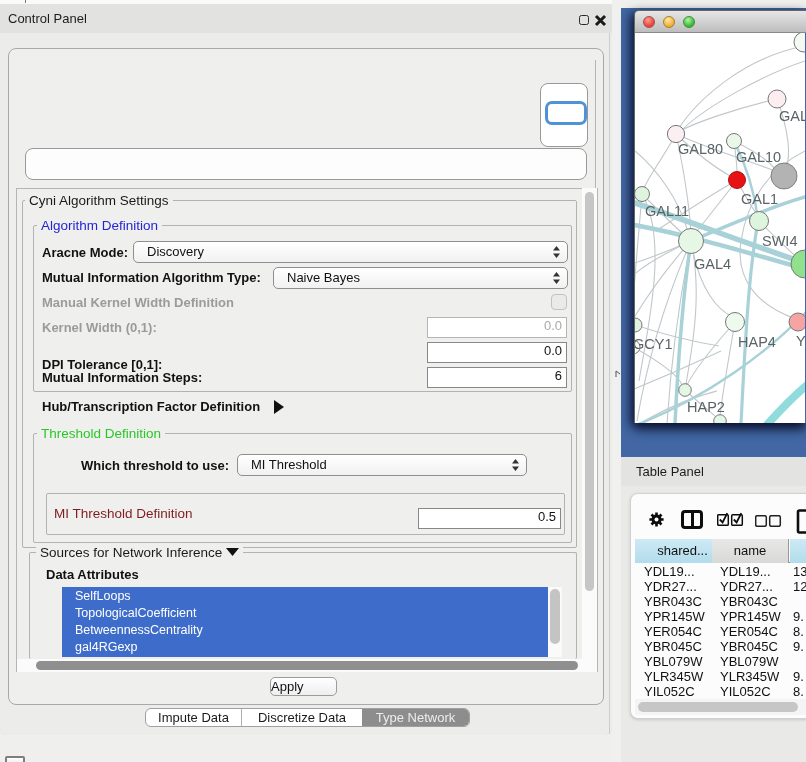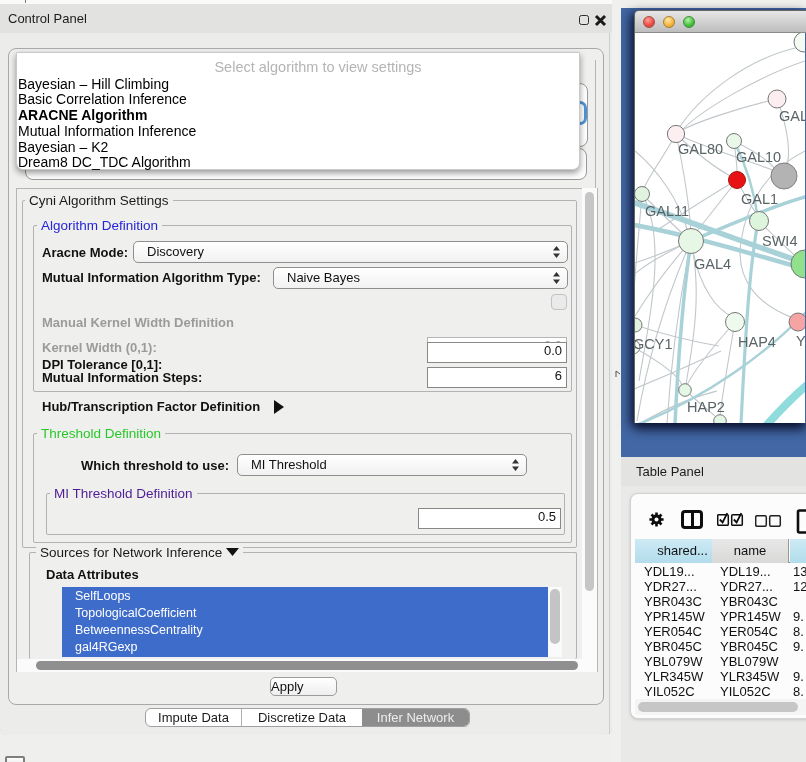--- a/index.html
+++ b/index.html
@@ -10,21 +10,21 @@
 
 #titlebar { left:0; top:4px; width:612px; height:29px; background:#e2e2e0; }
 #titlebar .t { left:8px; top:7px; font-size:13px; color:#1c1c1c; position:absolute; }
 #panel { left:0; top:33px; width:612px; height:702px; background:#ececeb; border-radius:0 0 7px 7px; }
 #tabbox { left:8px; top:15px; width:596px; height:657px; border:1px solid #a9a9a9; border-radius:8px; background:#efefee; position:absolute; }
 #scrollpane { left:16px; top:155px; width:582px; height:484px; position:absolute; border:1px solid #b5b5b5; background:#efefee; }
 
 .group { position:absolute; border:1px solid #b2b2b2; border-radius:2px; }
 .gtitle { position:absolute; top:-8px; background:#efefee; padding:0 4px; font-size:13.5px; white-space:nowrap; }
 .lbl { position:absolute; font-size:13px; font-weight:bold; color:#111; white-space:nowrap; }
-.dis { color:#9b9b9b;margin-top:20px; }
+.dis { color:#9b9b9b; }
 
 .combo { position:absolute; background:linear-gradient(#ffffff,#f1f1f1); border:1px solid #8f8f8f; border-radius:5px; font-size:13px; color:#111; }
 .combo .tx { position:absolute; left:13px; top:2px; }
 .combo svg { position:absolute; right:6px; top:50%; margin-top:-6px; }
 .tf { position:absolute; background:#fff; border:1px solid #888; font-size:13px; color:#111; text-align:right; padding-right:4px; }
 .tf.dis { border-color:#b5b5b5; color:#a8a8a8; }
 
 #popup { left:16px; top:19px; width:564px; height:118px; background:#fff; border:1px solid #c9c9c9; border-radius:1px 1px 7px 7px; box-shadow:0 3px 6px rgba(0,0,0,0.4); position:absolute; z-index:50; }
 #popup .ph { position:absolute; top:6px; left:0; width:100%; text-align:center; color:#b4b4b4; font-size:14.5px; }
 #popup .it { position:absolute; left:1px; font-size:14px; color:#000; white-space:nowrap; padding-left:0; }
@@ -121,21 +121,21 @@
   </div>
   <span class="lbl" style="left:81px;top:425px;">Which threshold to use:</span>
   <div class="combo" style="left:237px;top:421px;width:290px;height:22px;">
       <span class="tx">MI Threshold</span>
     <svg width="9" height="12" viewBox="0 0 9 12">
         <path d="M4.5 0 L8 4.5 L1 4.5 Z M4.5 12 L8 7.5 L1 7.5 Z" fill="#333"></path>
       </svg>
     </div>
 
   <div class="group" style="left:46px;top:460px;width:519px;height:42px;">
-    <span class="gtitle" style="left:3px;color:#4c1d95;">MI Threshold Definition</span>
+    <span class="gtitle" style="left:3px;color:#7f1d1d;margin-top:20px;">MI Threshold Definition</span>
   </div>
   <div class="tf" style="left:418px;top:475px;width:143px;height:21px;">0.5</div>
 
   <div class="group" style="left:29px;top:519px;width:548px;height:107px;border-bottom:none;">
     <span class="gtitle" style="left:6px;color:#1a1a1a;">Sources for Network Inference <svg width="13" height="8" viewBox="0 0 13 8" style="vertical-align:1px;">
           <path d="M0 0 L13 0 L6.5 8 Z" fill="#111"></path>
         </svg></span>
   </div>
   <span class="lbl" style="left:46px;top:534px;">Data Attributes</span>
 
@@ -152,33 +152,24 @@
   <div class="abs" style="left:582px;top:155px;width:15px;height:484px;background:#fbfbfb;"></div>
   <div class="abs" style="left:585px;top:159px;width:9px;height:399px;background:#c6c6c6;border-radius:4.5px;"></div>
   <div class="abs" style="left:17px;top:626px;width:580px;height:13px;background:#fbfbfb;"></div>
   <div class="abs" style="left:36px;top:628px;width:542px;height:9px;background:#8f8f8f;border-radius:4.5px;"></div>
 
   <div class="btn" style="left:270px;top:644px;width:67px;height:19px;line-height:18px;">Apply</div>
 
   <div class="seg" style="left:145px;top:675px;width:325px;height:19px;border-radius:6px;overflow:hidden;">
     <span style="width:96px;border-right:1px solid #b0b0b0;">Impute Data</span>
     <span style="width:120px;">Discretize Data</span>
-    <span class="sel" style="flex:1;">Infer Network</span>
-  </div>
-
-
-  <div id="popup">
-    <div class="ph" style="padding-left:40px;">Select algorithm to view settings</div>
-    <div class="it" style="top:23px;">Bayesian – Hill Climbing</div>
-    <div class="it" style="top:38px;">Basic Correlation Inference</div>
-    <div class="it" style="top:54px;font-weight:bold;">ARACNE Algorithm</div>
-    <div class="it" style="top:70px;">Mutual Information Inference</div>
-    <div class="it" style="top:86px;">Bayesian – K2</div>
-    <div class="it" style="top:101px;">Dream8 DC_TDC Algorithm</div>
-  </div>
+    <span class="sel" style="flex:1;">Type Network</span>
+  </div>
+
+
 </div>
 
 <div class="abs" style="left:5px;top:756px;width:20px;height:12px;border:2px solid #7e7e7e;background:linear-gradient(#ffffff,#e2e2e1);border-radius:2px;"></div>
 <svg class="abs" style="left:615px;top:369px;z-index:3;" width="6" height="8" viewBox="0 0 6 8">
     <path d="M1 8 L1 2 L5 5" fill="none" stroke="#555" stroke-width="1"></path>
   </svg>
 <div class="abs" style="left:609px;top:33px;width:1px;height:701px;background:#cdcdcc;z-index:3;"></div>
 
 <div class="abs" id="rstrip"></div>
 <div class="abs" id="bluebg"></div>

